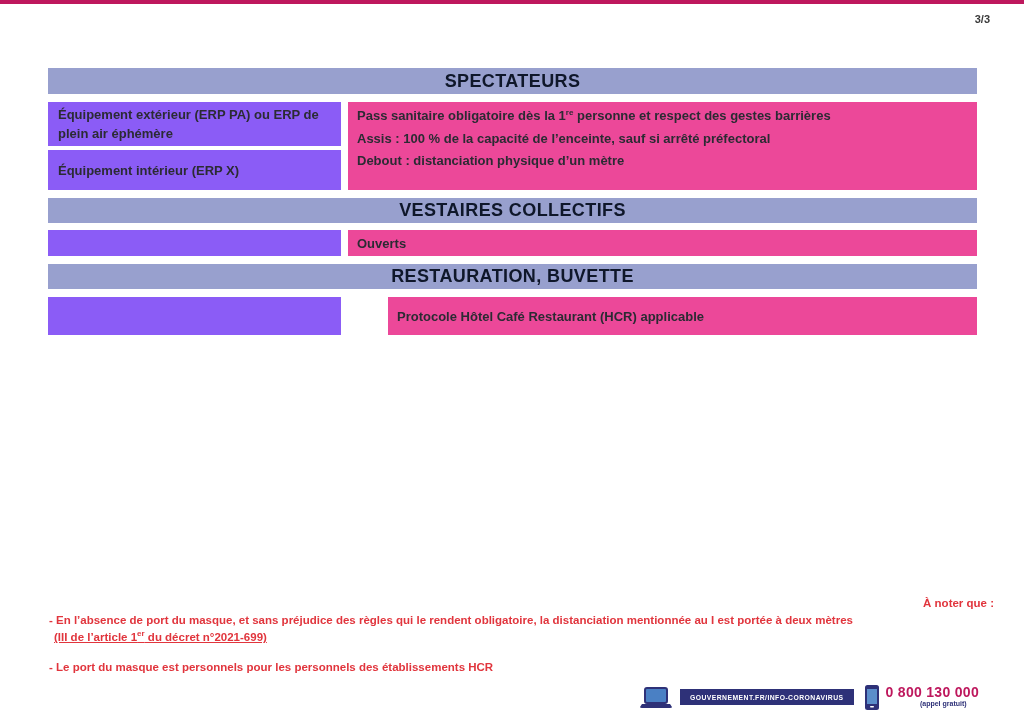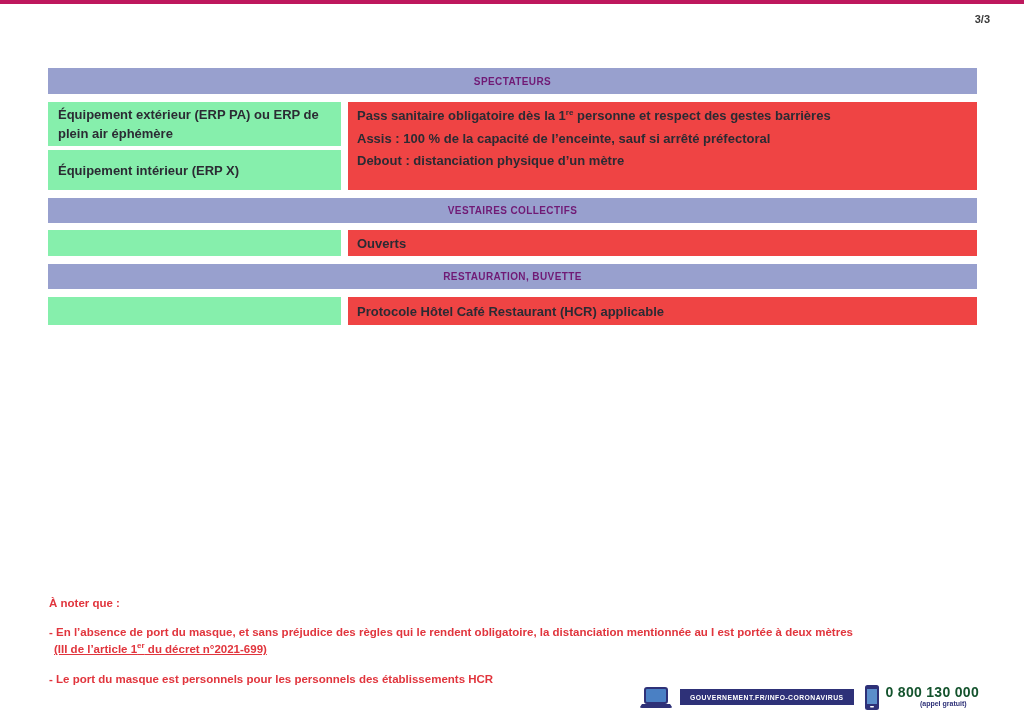--- a/index.html
+++ b/index.html
@@ -19,75 +19,75 @@
     position: absolute; top: 9px; right: 34px;
     font-size: 11px; font-weight: bold; color: #3a3a3a;
   }
   .rules-table {
     position: absolute; left: 48px; top: 64px; width: 929px;
   }
   .band {
     background: #98a0ce;
     height: 26px;
     display: flex; align-items: center; justify-content: center;
-    font-size: 10px; font-weight: bold; color: #701a75;
+    font-size: 18px; font-weight: bold; color: #0f172a;
     letter-spacing: 0.4px;
     text-align: center;
   }
   .band.short { height: 25px; }
   .spacer8 { height: 8px; }
   .spacer7 { height: 7px; }
   .spacer4 { height: 4px; }
   .row { display: flex; }
   .col-left { width: 293px; margin-right: 7px; flex: none; }
   .col-right { flex: 1; }
   .cell-left {
-    background: #86efac;
+    background: #8b5cf6;
     color: #2b2b33; font-size: 13px; font-weight: bold;
     padding: 3px 6px 3px 10px;
     line-height: 19px;
   }
   .cell-left.one-line { height: 40px; display: flex; align-items: center; padding: 0 6px 0 10px; }
   .cell-left.empty { height: 100%; }
   .cell-right {
-    background: #ef4444;
+    background: #ec4899;
     color: #2b2b33; font-size: 13px; font-weight: bold;
     padding: 3px 10px 3px 9px;
     height: 100%;
   }
   .cell-right .line { line-height: 22.5px; }
   .cell-right.one-line { display: flex; align-items: center; padding: 0 10px 0 9px; }
   .h26 { height: 26px; }
-  .h28 { height: 28px; }
+  .h28 { height: 38px; gap: 40px; }
   sup { font-size: 8px; vertical-align: super; line-height: 0; }
   .notes {
     position: absolute; left: 49px; top: 593px; width: 945px;
     color: #e1353d; font-weight: bold; font-size: 11.5px;
     line-height: 13px;
   }
-  .notes .heading { margin-bottom: 16px; }
+  .notes .heading { margin-bottom: 4px; text-align: right; }
   .notes .note { margin-bottom: 4px; }
   .notes .note-cont { margin-left: 5px; margin-bottom: 4px; text-decoration: underline; }
   .notes .gap { height: 9px; }
   .footer {
     position: absolute; right: 45px; bottom: 11px;
     display: flex; align-items: flex-start;
   }
   .laptop-icon { margin-top: 2px; }
   .gov-banner {
     background: #2e3178; color: #ffffff;
     font-size: 6.8px; font-weight: bold; letter-spacing: 0.45px;
     padding: 5px 10px 4px 10px;
     margin: 4px 10px 0 8px;
     white-space: nowrap;
   }
   .phone-icon { margin-right: 6px; }
   .phone-block { text-align: center; }
   .phone-number {
-    font-size: 14px; font-weight: bold; color: #14532d;
+    font-size: 14px; font-weight: bold; color: #be185d;
     letter-spacing: 0.3px; line-height: 15px;
   }
   .phone-note {
     font-size: 7px; font-weight: bold; color: #2e3178;
     margin-left: 22px;
   }
 </style>
 </head>
 <body>
 

